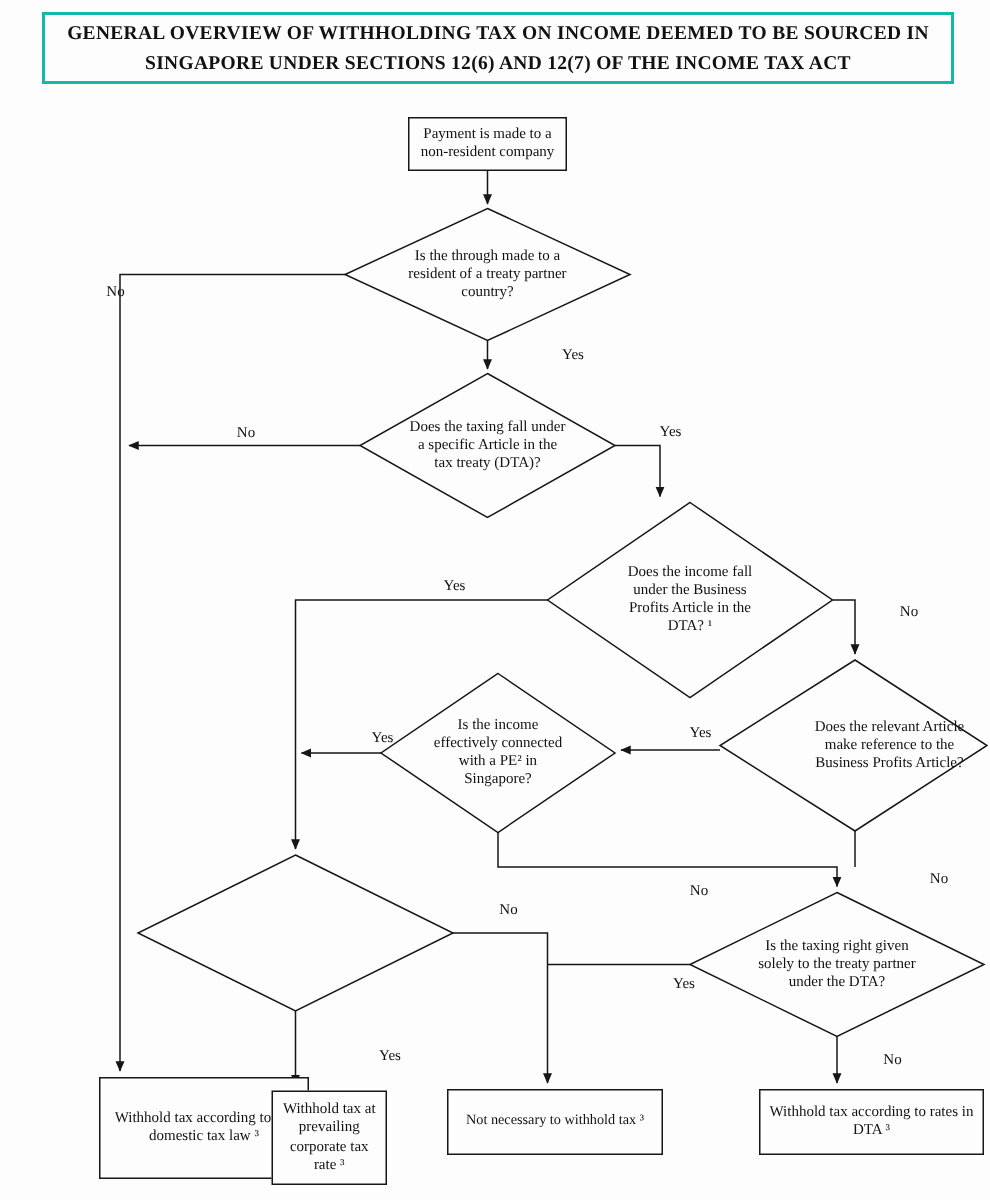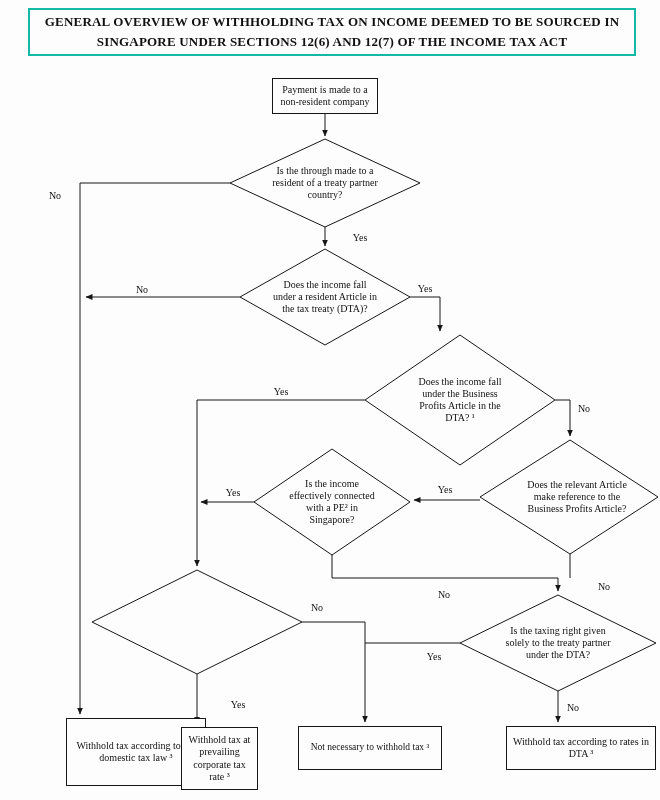--- a/index.html
+++ b/index.html
@@ -21,21 +21,21 @@
   }
   .obox{
     position:absolute;border:1px solid #161616;background:#fdfdfd;
     display:flex;align-items:center;justify-content:center;
     text-align:center;font-size:10px;line-height:1.25;
     padding:12px 4px;box-sizing:border-box;
   }
   .obox.small{font-size:9.5px;}
   .edge-label{
     position:absolute;transform:translate(-50%,-50%);
-    font-size:10px;white-space:nowrap;
+    font-size:10px;white-space:nowrap;margin-left:22px;
   }
 </style>
 </head>
 <body>
 
 <div class="page">
 
   <div class="title-box">
     <div>GENERAL OVERVIEW OF WITHHOLDING TAX ON INCOME DEEMED TO BE SOURCED IN</div>
     <div>SINGAPORE UNDER SECTIONS 12(6) AND 12(7) OF THE INCOME TAX ACT</div>
@@ -76,29 +76,29 @@
   </svg>
 
   <div class="obox" style="left:272px;top:78px;width:106px;height:36px;">
     <span>Payment is made to a non-resident company</span>
   </div>
 
   <div class="dtext" style="left:267px;top:153px;width:116px;height:60px;">
     <span>Is the through made to a resident of a treaty partner country?</span>
   </div>
   <div class="dtext" style="left:273px;top:257px;width:104px;height:80px;">
-    <span>Does the income fall under a resident Article in the tax treaty (DTA)?</span>
+    <span>Does the taxing fall under a specific Article in the tax treaty (DTA)?</span>
   </div>
   <div class="dtext" style="left:415px;top:348px;width:90px;height:104px;">
     <span>Does the income fall under the Business Profits Article in the DTA? ¹</span>
   </div>
   <div class="dtext" style="left:289px;top:457px;width:86px;height:90px;">
     <span>Is the income effectively connected with a PE² in Singapore?</span>
   </div>
-  <div class="dtext" style="left:520px;top:452px;width:114px;height:90px;">
+  <div class="dtext" style="left:536px;top:452px;width:114px;height:90px;">
     <span>Does the relevant Article make reference to the Business Profits Article?</span>
   </div>
   <div class="dtext" style="left:502px;top:605px;width:112px;height:76px;">
     <span>Is the taxing right given solely to the treaty partner under the DTA?</span>
   </div>
 
   <div class="obox" style="left:30px;top:718px;width:140px;height:68px;margin-left:36px;">
     <span>Withhold tax according to the domestic tax law ³</span>
   </div>
   <div class="obox" style="left:181px;top:727px;width:77px;height:63px;">

